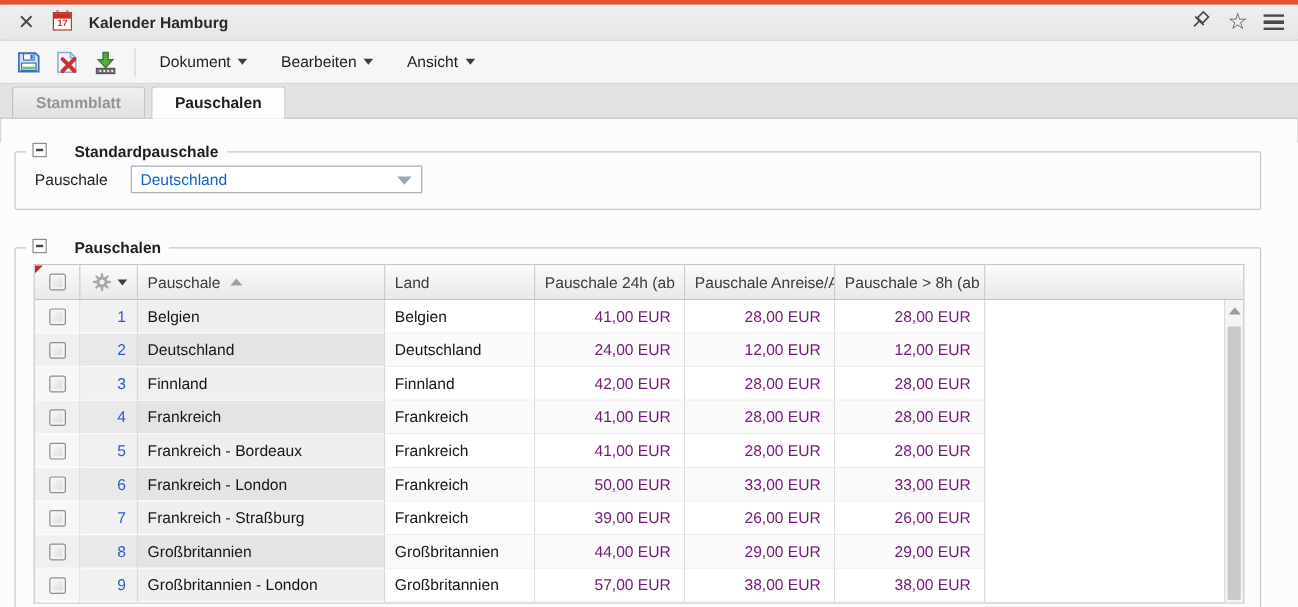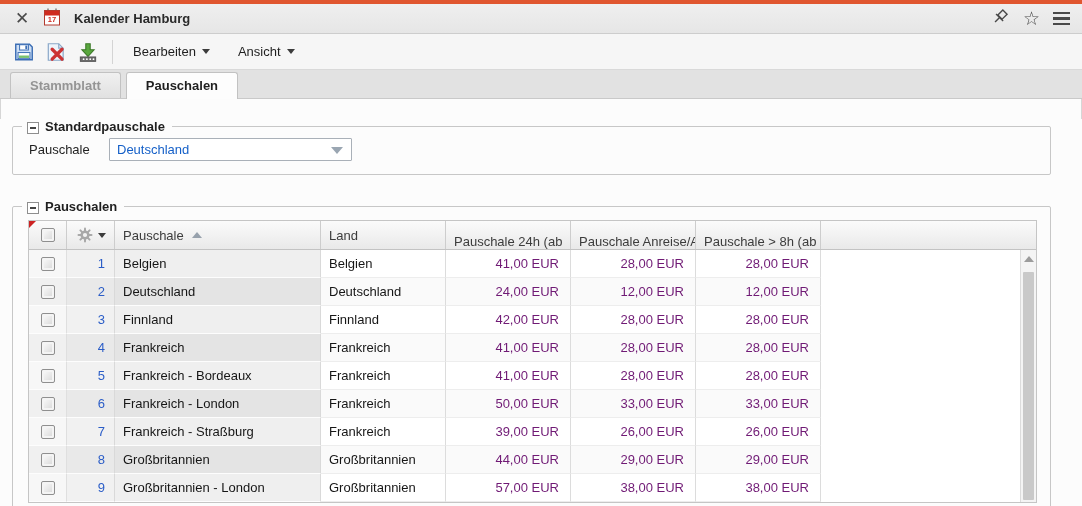--- a/index.html
+++ b/index.html
@@ -35,21 +35,21 @@
               display:flex; align-items:flex-end; padding-left:10px; position:relative; }
   .tab { height:26px; line-height:25px; padding:0 19px; font-weight:bold; border:1px solid #c2c2c2; border-bottom:none;
          border-radius:3px 3px 0 0; margin-right:5px; cursor:pointer; }
   .tab.inactive { background:linear-gradient(#f0f0f0,#e1e1e1); color:#949494; }
   .tab.active { background:#fdfdfd; color:#1f1f1f; height:27px; margin-bottom:-1px; position:relative; z-index:2; }
 
   
   .content { background:#fcfcfc; height:407px; padding:0 31px 0 12px; }
   fieldset { border:1px solid #c7c7c7; border-radius:2px; }
   legend { margin-left:9px; padding:0 7px 0 5px; font-weight:bold; color:#1f1f1f;
-           display:flex; align-items:flex-end; gap:6px; }
+           display:flex; align-items:flex-start; gap:23px; }
   .collapse-box { width:12px; height:12px; border:1px solid #8e8e8e; background:#fff; display:inline-flex;
                   align-items:center; justify-content:center; cursor:pointer; }
   .collapse-box::after { content:""; width:6px; height:1.6px; background:#444; display:block; }
 
   .fs-standard { margin-top:20px; }
   .fs-standard .fs-body { padding:4px 16px 13px; display:flex; align-items:center; }
   .field-label { width:80px; color:#1f1f1f; }
   .combo { position:relative; width:243px; height:23px; border:1px solid #a9b0b8; border-radius:1px; background:#fff;
            display:flex; align-items:center; padding:0 26px 0 7px; cursor:pointer; }
   .combo-value { color:#1560c8; }
@@ -63,21 +63,21 @@
   .grid { position:relative; width:1009px; height:283px; border:1px solid #c5c5c5; background:#fff; overflow:hidden; }
   .grid-header { display:flex; height:29px; background:linear-gradient(#fbfbfb,#e9e9e9); border-bottom:1px solid #c3c3c3; }
   .hcell { display:flex; align-items:center; border-right:1px solid #cdcdcd; color:#3c3c3c; padding:0 6px 0 8px; position:relative; overflow:hidden; white-space:nowrap; }
   .hcell.filler { flex:1; border-right:none; }
   .corner-flag { position:absolute; left:0; top:0; width:0; height:0;
                  border-top:7px solid #cc2222; border-right:7px solid transparent; }
   .c-check { width:38px; justify-content:center; padding:0; }
   .c-num   { width:48px; }
   .c-name  { width:206px; }
   .c-land  { width:125px; }
-  .c-val   { width:125px;align-items:flex-end; }
+  .c-val   { width:125px; }
   .sort-arrow-up { width:0; height:0; margin-left:8px; border-left:5px solid transparent; border-right:5px solid transparent;
                    border-bottom:6px solid #97a1ac; }
 
   .checkbox { width:14px; height:14px; border:1px solid #8f8f8f; border-radius:2px;
               background:linear-gradient(135deg,#fdfdfd,#d6d6d6); box-shadow: inset 0 0 0 2px #f4f4f4; cursor:pointer; }
 
   .gear-wrap { display:flex; align-items:center; gap:5px; margin:0 auto; cursor:pointer; }
 
   .grid-body { position:relative; }
   .grid-row { display:flex; height:28px; }
@@ -161,20 +161,24 @@
         <g fill="#ffffff">
             <circle cx="6" cy="16.5" r="0.8"></circle>
             <circle cx="9" cy="16.5" r="0.8"></circle>
             <circle cx="12" cy="16.5" r="0.8"></circle>
             <circle cx="15" cy="16.5" r="0.8"></circle>
           </g>
       </svg>
     </span>
     <span class="tsep"></span>
     <span class="menu-item">
+      <span>Dokument</span>
+      <span class="caret-down"></span>
+    </span>
+    <span class="menu-item">
       <span>Bearbeiten</span>
       <span class="caret-down"></span>
     </span>
     <span class="menu-item">
       <span>Ansicht</span>
       <span class="caret-down"></span>
     </span>
   </div>
 
   <div class="tabstrip">

